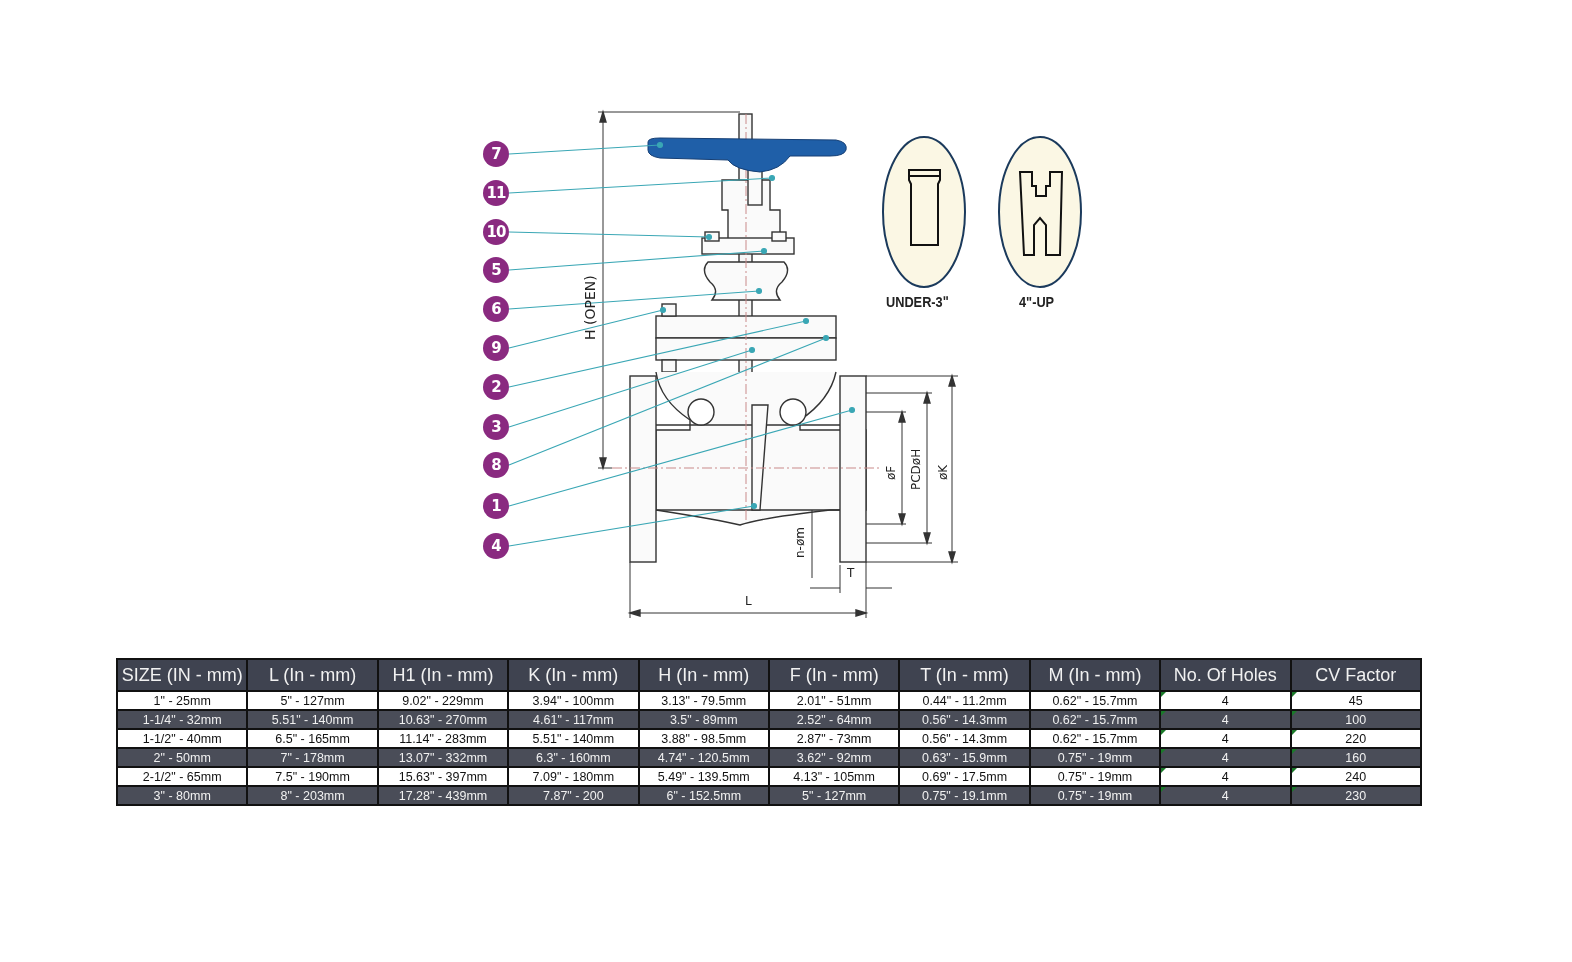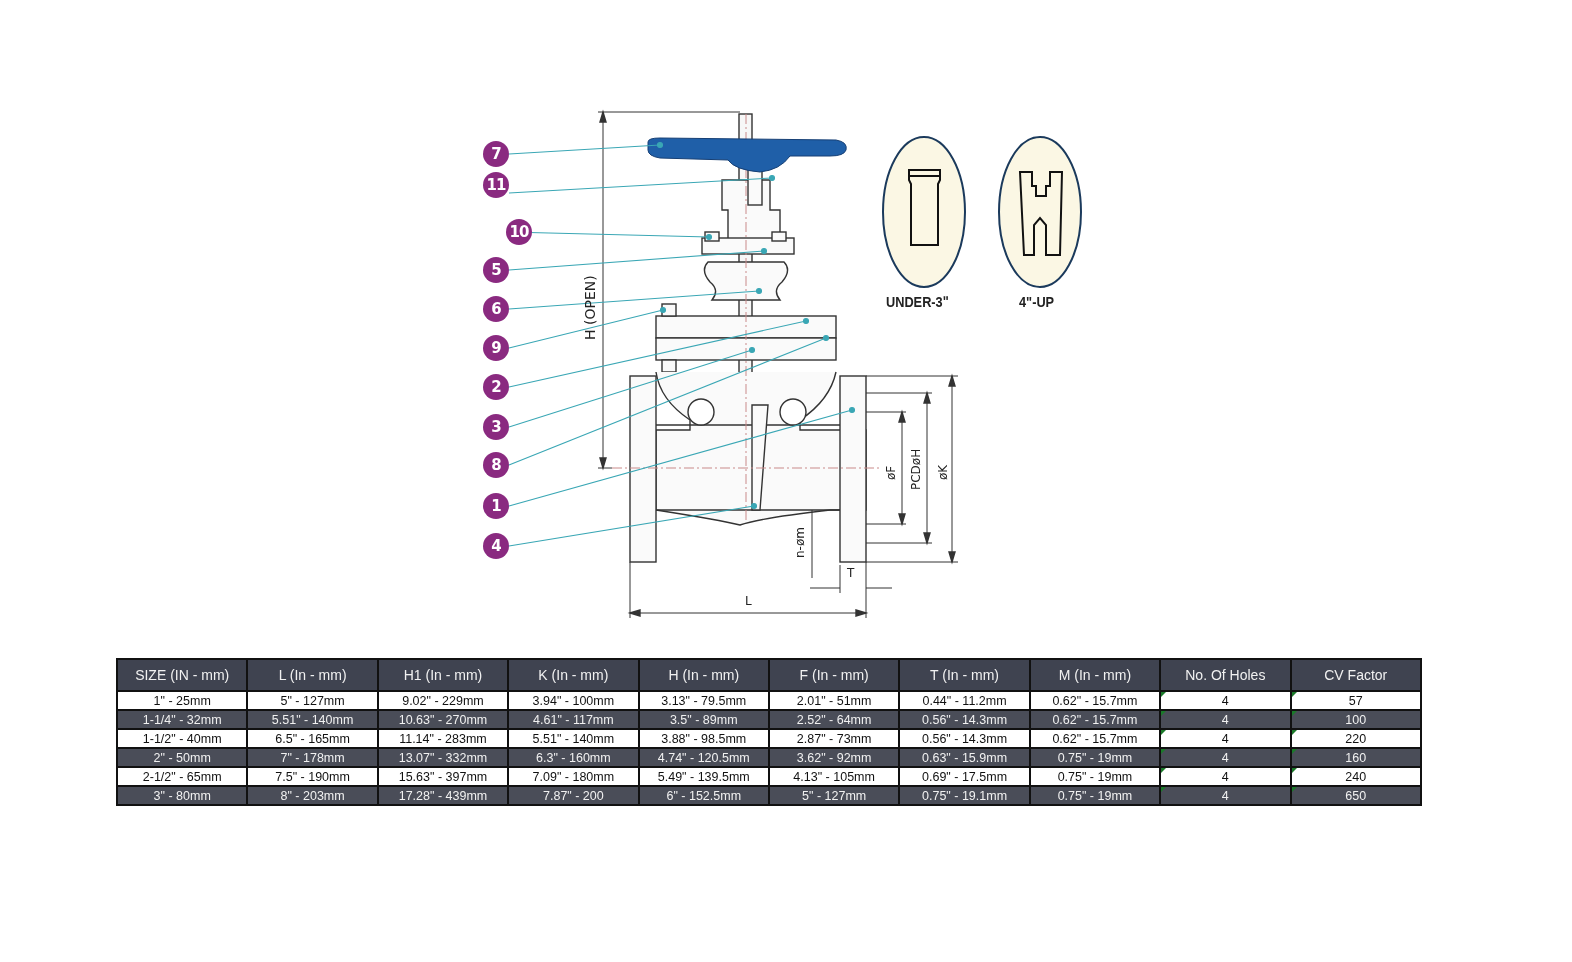--- a/index.html
+++ b/index.html
@@ -6,21 +6,21 @@
     body { width: 1572px; height: 962px; position: relative; overflow: hidden; font-family: "Liberation Sans", sans-serif; }
     .diagram { position: absolute; left: 0; top: 0; width: 1572px; height: 640px; }
     .diagram svg { position: absolute; left: 0; top: 0; }
     .callout { position: absolute; width: 26px; height: 26px; border-radius: 50%; background: #8a2a80; color: #fff;
       font-family: "DejaVu Sans", sans-serif; font-weight: bold; font-size: 15px; line-height: 26px; text-align: center; letter-spacing: -1px; }
     .disc-label { position: absolute; font-family: "Liberation Sans", sans-serif; font-weight: bold; font-size: 15px; color: #222; transform: scaleX(0.85); transform-origin: left top; }
     .dim-label { position: absolute; font-family: "DejaVu Sans", sans-serif; font-size: 12px; color: #222; }
     .dim-v { transform: rotate(-90deg); transform-origin: left top; }
     table.spec { position: absolute; left: 116px; top: 658px; width: 1306px; border-collapse: collapse; table-layout: fixed; }
     table.spec th, table.spec td { border: 2px solid #111; text-align: center; font-family: "Liberation Sans", sans-serif; padding: 0; position: relative; }
-    table.spec th { background: #3f4350; color: #f1f1f1; font-weight: normal; font-size: 14px; height: 30px; }
+    table.spec th { background: #3f4350; color: #f1f1f1; font-weight: normal; font-size: 18px; height: 30px; }
     table.spec td { font-size: 12.5px; height: 17px; }
     table.spec tr.light td { background: #ffffff; color: #111; }
     table.spec tr.dark td { background: #4a4d58; color: #f1f1f1; }
     .tri { position: absolute; left: 0; top: 0; width: 0; height: 0; border-top: 5px solid #1b7a2a; border-right: 5px solid transparent; }
   </style>
 </head>
 <body>
 
 <div class="diagram">
   <svg width="1572" height="640" viewBox="0 0 1572 640">
@@ -126,22 +126,22 @@
       <path d="M909 170 L940 170 L940 180 L938 184 L938 245 L911 245 L911 184 L909 180 Z" fill="none" stroke="#111" stroke-width="2"></path>
       <line x1="909" y1="176" x2="940" y2="176" stroke="#111" stroke-width="2"></line>
     </g>
     <g>
       <ellipse cx="1040" cy="212" rx="41" ry="75" fill="#fbf7e4" stroke="#1b3a5c" stroke-width="2"></ellipse>
       <path d="M1020 172 L1032 172 L1032 186 L1036 186 L1036 196 L1046 196 L1046 186 L1050 186 L1050 172 L1062 172 L1060 255 L1046 255 L1046 225 L1040 218 L1034 225 L1034 255 L1024 255 Z" fill="none" stroke="#111" stroke-width="2"></path>
     </g>
   </svg>
 
   <div class="callout" style="left:483px;top:141px">7</div>
-  <div class="callout" style="left:483px;top:172px">11</div>
-  <div class="callout" style="left:506px;top:219px">10</div>
+  <div class="callout" style="left:483px;top:180px">11</div>
+  <div class="callout" style="left:483px;top:219px">10</div>
   <div class="callout" style="left:483px;top:257px">5</div>
   <div class="callout" style="left:483px;top:296px">6</div>
   <div class="callout" style="left:483px;top:335px">9</div>
   <div class="callout" style="left:483px;top:374px">2</div>
   <div class="callout" style="left:483px;top:414px">3</div>
   <div class="callout" style="left:483px;top:452px">8</div>
   <div class="callout" style="left:483px;top:493px">1</div>
   <div class="callout" style="left:483px;top:533px">4</div>
 
   <div class="disc-label" style="left:886px;top:293px">UNDER-3ʺ</div>
@@ -175,21 +175,21 @@
     <tr class="light">
       <td>1" - 25mm</td>
       <td>5" - 127mm</td>
       <td>9.02" - 229mm</td>
       <td>3.94" - 100mm</td>
       <td>3.13" - 79.5mm</td>
       <td>2.01" - 51mm</td>
       <td>0.44" - 11.2mm</td>
       <td>0.62" - 15.7mm</td>
       <td><span class="tri"></span><span>4</span></td>
-      <td><span class="tri"></span><span>57</span></td>
+      <td><span class="tri"></span><span>45</span></td>
     </tr>
     <tr class="dark">
       <td>1-1/4" - 32mm</td>
       <td>5.51" - 140mm</td>
       <td>10.63" - 270mm</td>
       <td>4.61" - 117mm</td>
       <td>3.5" - 89mm</td>
       <td>2.52" - 64mm</td>
       <td>0.56" - 14.3mm</td>
       <td>0.62" - 15.7mm</td>
@@ -235,16 +235,16 @@
     <tr class="dark">
       <td>3" - 80mm</td>
       <td>8" - 203mm</td>
       <td>17.28" - 439mm</td>
       <td>7.87" - 200</td>
       <td>6" - 152.5mm</td>
       <td>5" - 127mm</td>
       <td>0.75" - 19.1mm</td>
       <td>0.75" - 19mm</td>
       <td><span class="tri"></span><span>4</span></td>
-      <td><span class="tri"></span><span>650</span></td>
+      <td><span class="tri"></span><span>230</span></td>
     </tr>
   </tbody>
 </table>
 
 </body></html>

